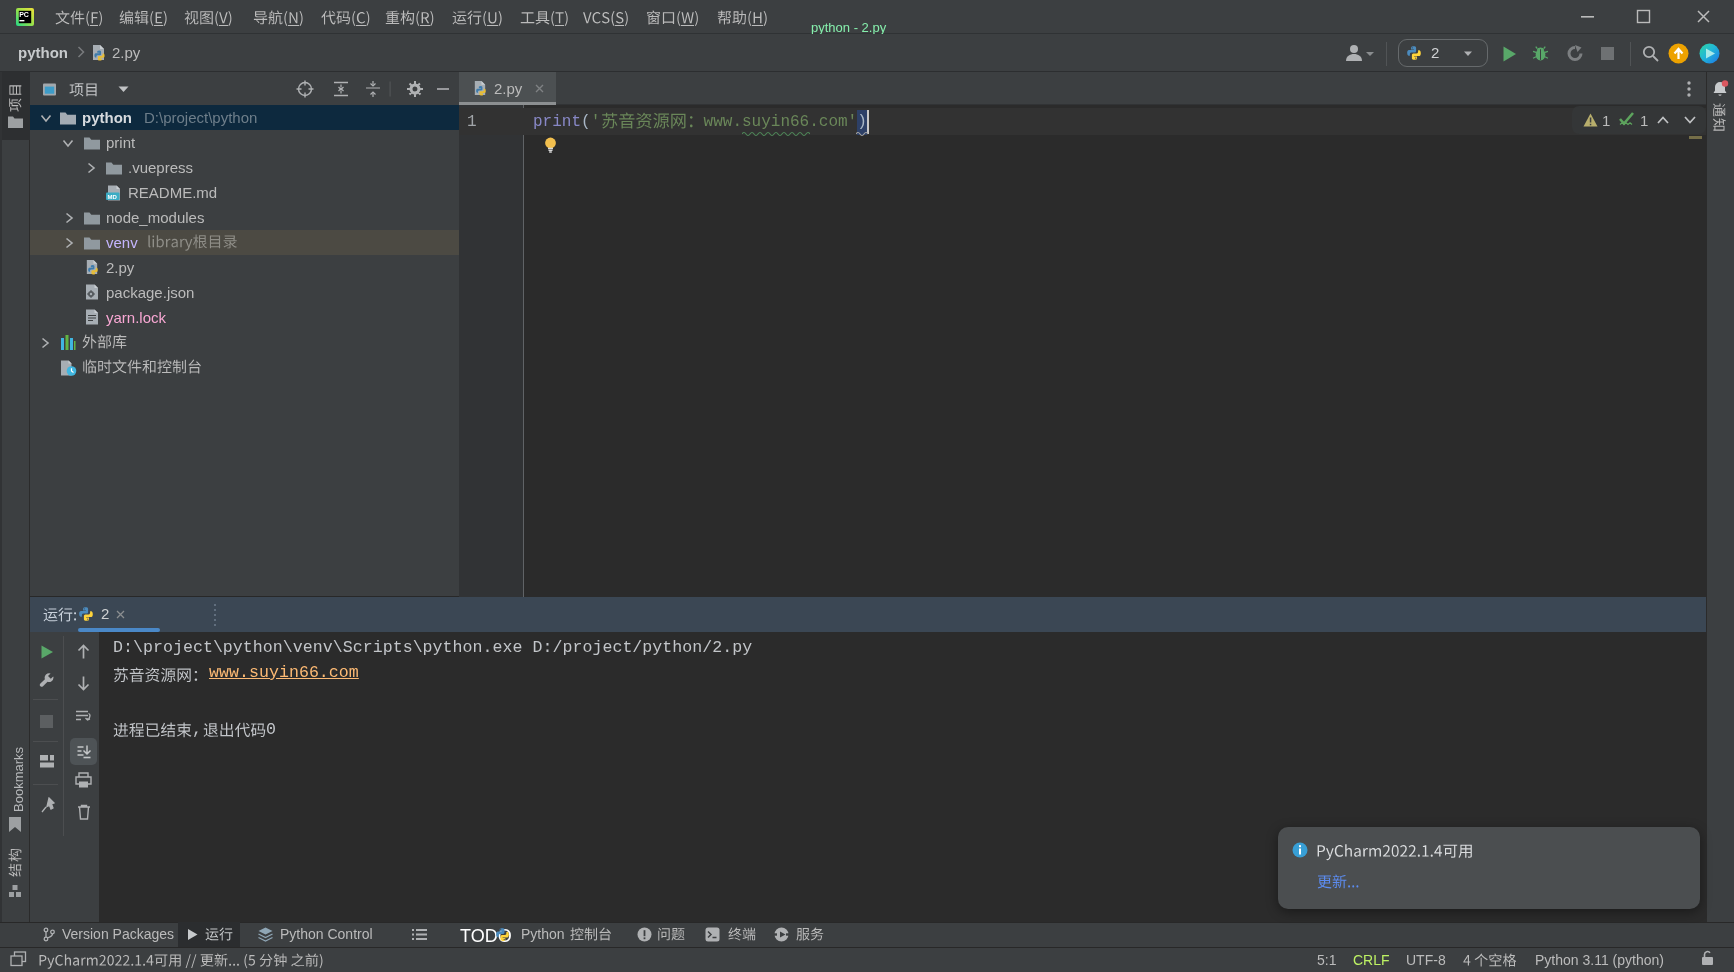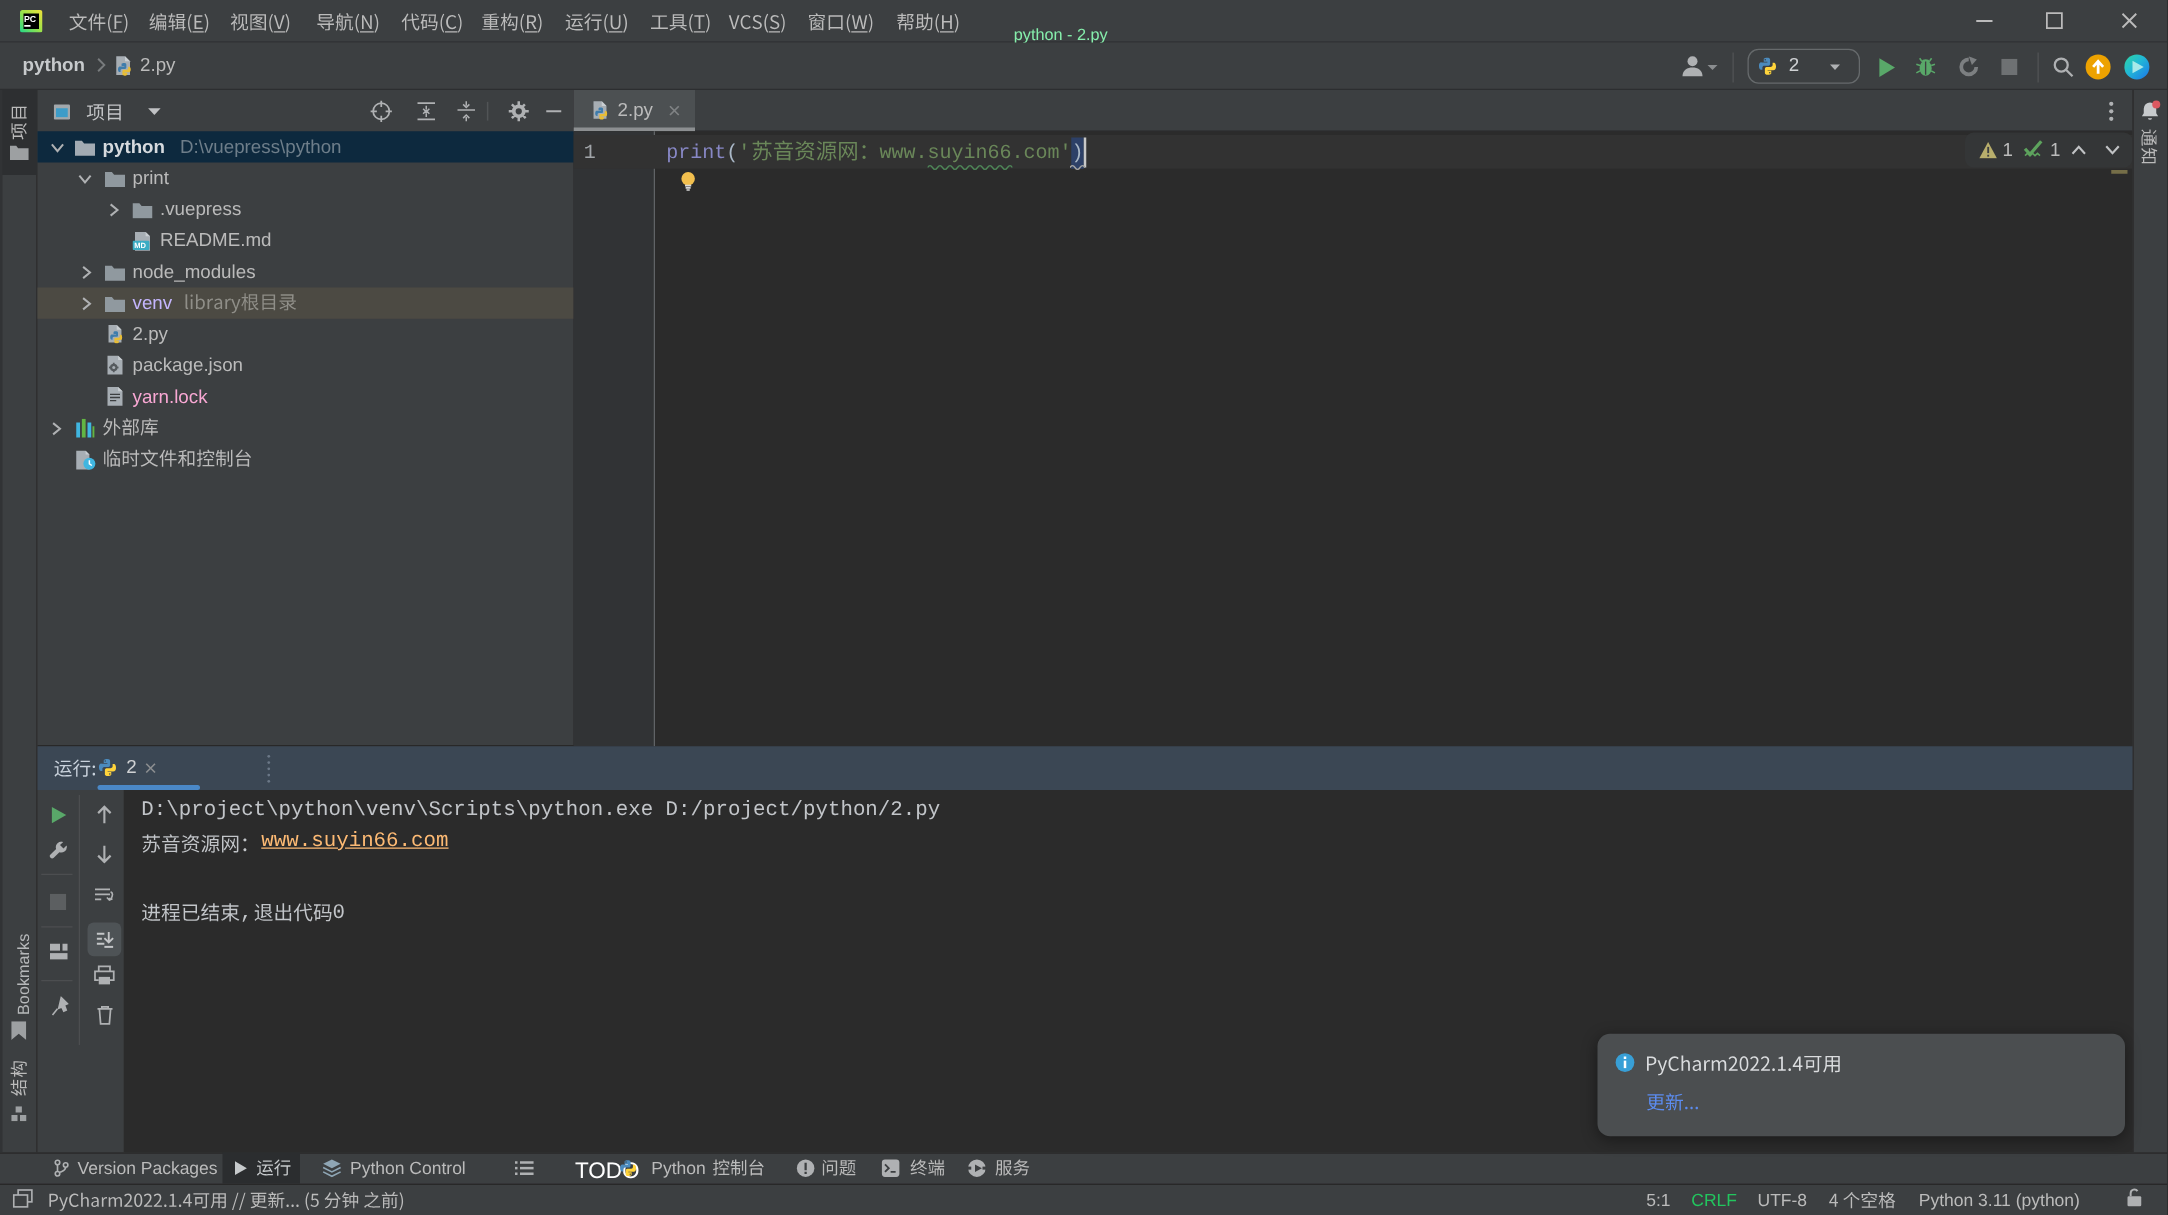--- a/index.html
+++ b/index.html
@@ -194,21 +194,21 @@
   </svg>
 <div class="abs" style="left:30px;top:105px;width:429px;height:25px;background:#0d293e"></div>
 <div class="abs" style="left:30px;top:230px;width:429px;height:25px;background:#4c4a43"></div>
 <svg style="left:40px;top:113px" width="12" height="10" viewBox="0 0 12 10">
     <path d="M1.5 2.5 L6 8 L10.5 2.5" stroke="#afb1b3" stroke-width="1.6" fill="none"></path>
   </svg>
 <svg style="left:60px;top:111px" width="16" height="14" viewBox="0 0 16 14">
     <path d="M0 1.5 h5.5 l1.8 2.2 H16 V13.5 H0 z" fill="#a3abb3"></path>
   </svg>
 <div class="t" style="left:82px;top:109px;font-size:15px;font-weight:bold;color:#d6dade">python</div>
-<div class="t" style="left:144px;top:109px;font-size:15px;color:#6e7e8a">D:\vuepress\python</div>
+<div class="t" style="left:144px;top:109px;font-size:15px;color:#6e7e8a">D:\project\python</div>
 <svg style="left:62px;top:138px" width="12" height="10" viewBox="0 0 12 10">
     <path d="M1.5 2.5 L6 8 L10.5 2.5" stroke="#afb1b3" stroke-width="1.6" fill="none"></path>
   </svg>
 <svg style="left:84px;top:136px" width="16" height="14" viewBox="0 0 16 14">
     <path d="M0 1.5 h5.5 l1.8 2.2 H16 V13.5 H0 z" fill="#90999f"></path>
   </svg>
 <div class="t" style="left:106px;top:134px;font-size:15px;color:#bbbbbb">print</div>
 <svg style="left:86px;top:162px" width="10" height="12" viewBox="0 0 10 12">
     <path d="M2.5 1.5 L8 6 L2.5 10.5" stroke="#afb1b3" stroke-width="1.6" fill="none"></path>
   </svg>
@@ -513,21 +513,21 @@
   </svg>
 <div class="abs" style="left:0;top:947px;width:1734px;height:25px;background:#3c3f41;border-top:1px solid #282828"></div>
 <svg style="left:10px;top:951px" width="17" height="16" viewBox="0 0 17 16">
 <rect x="4.5" y="1" width="11" height="9.5" stroke="#afb1b3" fill="none" stroke-width="1.3"></rect>
 <rect x="1" y="5" width="11" height="9.5" fill="#3c3f41" stroke="#afb1b3" stroke-width="1.3"></rect>
   </svg>
 <svg width="285.9" height="14.2" viewBox="0 -12.5 285.9 14.2" style="position:absolute;left:38.0px;top:952.5px;overflow:visible">
     <path d="M1.4 0H2.7V-4.1H4.5C6.7 -4.1 8.3 -5.2 8.3 -7.4C8.3 -9.6 6.7 -10.4 4.4 -10.4H1.4ZM2.7 -5.2V-9.3H4.2C6.1 -9.3 7 -8.9 7 -7.4C7 -5.9 6.1 -5.2 4.3 -5.2Z M10.4 3.3C12 3.3 12.8 2.2 13.3 0.7L16.2 -7.7H14.9L13.5 -3.4C13.3 -2.7 13.1 -2 12.9 -1.2H12.9C12.6 -2 12.3 -2.8 12.1 -3.4L10.5 -7.7H9.2L12.3 0L12.1 0.6C11.8 1.5 11.2 2.3 10.4 2.3C10.2 2.3 9.9 2.2 9.8 2.1L9.5 3.2C9.8 3.3 10.1 3.3 10.4 3.3Z M21.7 0.2C23.1 0.2 24.1 -0.4 24.9 -1.3L24.2 -2.1C23.5 -1.4 22.8 -1 21.8 -1C19.8 -1 18.6 -2.6 18.6 -5.2C18.6 -7.8 19.9 -9.4 21.8 -9.4C22.7 -9.4 23.4 -9 24 -8.5L24.7 -9.3C24.1 -10 23.1 -10.6 21.8 -10.6C19.2 -10.6 17.2 -8.6 17.2 -5.2C17.2 -1.8 19.1 0.2 21.7 0.2Z M26.8 0H28.1V-5.6C28.8 -6.4 29.4 -6.8 30.2 -6.8C31.2 -6.8 31.6 -6.2 31.6 -4.7V0H32.9V-4.9C32.9 -6.8 32.2 -7.9 30.6 -7.9C29.5 -7.9 28.7 -7.3 28 -6.6L28.1 -8.2V-11.3H26.8Z M37.1 0.2C38.1 0.2 39 -0.3 39.7 -0.9H39.7L39.9 0H40.9V-4.7C40.9 -6.7 40.1 -7.9 38.3 -7.9C37 -7.9 35.9 -7.4 35.2 -6.9L35.7 -6C36.3 -6.4 37.1 -6.8 38 -6.8C39.3 -6.8 39.6 -5.9 39.6 -4.9C36.4 -4.5 34.9 -3.7 34.9 -2C34.9 -0.6 35.9 0.2 37.1 0.2ZM37.5 -0.9C36.7 -0.9 36.2 -1.2 36.2 -2.1C36.2 -3.1 37 -3.7 39.6 -4V-1.9C38.9 -1.2 38.3 -0.9 37.5 -0.9Z M43.4 0H44.7V-5C45.2 -6.3 46 -6.7 46.6 -6.7C46.9 -6.7 47.1 -6.7 47.4 -6.6L47.6 -7.7C47.4 -7.9 47.1 -7.9 46.8 -7.9C45.9 -7.9 45.1 -7.3 44.6 -6.3H44.6L44.4 -7.7H43.4Z M48.9 0H50.2V-5.6C50.9 -6.4 51.5 -6.8 52.1 -6.8C53.1 -6.8 53.5 -6.2 53.5 -4.7V0H54.8V-5.6C55.6 -6.4 56.2 -6.8 56.8 -6.8C57.8 -6.8 58.2 -6.2 58.2 -4.7V0H59.5V-4.9C59.5 -6.8 58.8 -7.9 57.2 -7.9C56.2 -7.9 55.4 -7.3 54.6 -6.4C54.3 -7.3 53.7 -7.9 52.5 -7.9C51.6 -7.9 50.8 -7.3 50.1 -6.6H50.1L49.9 -7.7H48.9Z M61.3 0H67.9V-1.1H65C64.5 -1.1 63.8 -1.1 63.3 -1C65.7 -3.3 67.4 -5.5 67.4 -7.5C67.4 -9.4 66.2 -10.6 64.4 -10.6C63 -10.6 62.1 -10 61.3 -9.1L62 -8.3C62.6 -9 63.3 -9.5 64.2 -9.5C65.5 -9.5 66.1 -8.7 66.1 -7.5C66.1 -5.7 64.6 -3.6 61.3 -0.8Z M72.5 0.2C74.5 0.2 75.8 -1.6 75.8 -5.2C75.8 -8.8 74.5 -10.6 72.5 -10.6C70.6 -10.6 69.3 -8.8 69.3 -5.2C69.3 -1.6 70.6 0.2 72.5 0.2ZM72.5 -0.9C71.4 -0.9 70.6 -2.2 70.6 -5.2C70.6 -8.3 71.4 -9.6 72.5 -9.6C73.7 -9.6 74.5 -8.3 74.5 -5.2C74.5 -2.2 73.7 -0.9 72.5 -0.9Z M77.1 0H83.7V-1.1H80.8C80.2 -1.1 79.6 -1.1 79.1 -1C81.5 -3.3 83.2 -5.5 83.2 -7.5C83.2 -9.4 82 -10.6 80.1 -10.6C78.8 -10.6 77.9 -10 77 -9.1L77.8 -8.3C78.4 -9 79.1 -9.5 80 -9.5C81.3 -9.5 81.9 -8.7 81.9 -7.5C81.9 -5.7 80.4 -3.6 77.1 -0.8Z M85 0H91.5V-1.1H88.7C88.1 -1.1 87.5 -1.1 86.9 -1C89.4 -3.3 91 -5.5 91 -7.5C91 -9.4 89.9 -10.6 88 -10.6C86.7 -10.6 85.8 -10 84.9 -9.1L85.7 -8.3C86.3 -9 87 -9.5 87.8 -9.5C89.1 -9.5 89.8 -8.7 89.8 -7.5C89.8 -5.7 88.3 -3.6 85 -0.8Z M94.2 0.2C94.7 0.2 95.2 -0.2 95.2 -0.8C95.2 -1.4 94.7 -1.8 94.2 -1.8C93.7 -1.8 93.3 -1.4 93.3 -0.8C93.3 -0.2 93.7 0.2 94.2 0.2Z M97.4 0H103.1V-1.1H101.1V-10.4H100.1C99.5 -10.1 98.8 -9.8 97.9 -9.7V-8.8H99.8V-1.1H97.4Z M106 0.2C106.6 0.2 107 -0.2 107 -0.8C107 -1.4 106.6 -1.8 106 -1.8C105.5 -1.8 105.1 -1.4 105.1 -0.8C105.1 -0.2 105.5 0.2 106 0.2Z M112.8 0H114.1V-2.9H115.5V-3.9H114.1V-10.4H112.6L108.3 -3.7V-2.9H112.8ZM112.8 -3.9H109.7L112 -7.5C112.3 -8 112.6 -8.5 112.9 -9H112.9C112.9 -8.5 112.8 -7.6 112.8 -7.1Z M116.7 -10.9V-9.9H126.5V-0.4C126.5 -0.1 126.4 -0 126.1 0C125.8 0 124.6 0 123.5 -0C123.6 0.3 123.8 0.8 123.9 1.1C125.3 1.1 126.3 1.1 126.9 0.9C127.4 0.7 127.6 0.4 127.6 -0.4V-9.9H129.4V-10.9ZM119.2 -6.7H122.9V-3.5H119.2ZM118.1 -7.8V-1.3H119.2V-2.5H124V-7.8Z M132.3 -10.9V-5.8C132.3 -3.8 132.1 -1.3 130.6 0.5C130.8 0.6 131.2 1 131.4 1.2C132.5 0 133 -1.6 133.2 -3.2H136.7V1H137.8V-3.2H141.6V-0.3C141.6 -0.1 141.5 0 141.3 0C141 0.1 140 0.1 139 0C139.2 0.3 139.3 0.8 139.4 1.1C140.7 1.1 141.6 1.1 142 0.9C142.5 0.7 142.7 0.4 142.7 -0.3V-10.9ZM133.3 -9.9H136.7V-7.6H133.3ZM141.6 -9.9V-7.6H137.8V-9.9ZM133.3 -6.6H136.7V-4.2H133.3C133.3 -4.8 133.3 -5.3 133.3 -5.8ZM141.6 -6.6V-4.2H137.8V-6.6Z M147.6 2.5H148.6L152.8 -11.3H151.9Z M153.2 2.5H154.2L158.4 -11.3H157.5Z M165.4 -3.4 164.5 -3C164.9 -2.2 165.5 -1.5 166.2 -1C165.4 -0.5 164.2 -0.1 162.5 0.2C162.7 0.5 163 0.9 163.1 1.2C164.9 0.8 166.3 0.2 167.2 -0.4C169.2 0.6 171.8 1 175.1 1.1C175.2 0.7 175.4 0.3 175.6 0C172.4 -0 169.9 -0.3 168.1 -1.1C168.8 -1.8 169.2 -2.6 169.4 -3.5H174.2V-9H169.5V-10.2H175.1V-11.2H162.7V-10.2H168.4V-9H164V-3.5H168.3C168.1 -2.8 167.8 -2.2 167.1 -1.6C166.4 -2.1 165.8 -2.6 165.4 -3.4ZM165 -5.8H168.4V-5.3C168.4 -5 168.4 -4.7 168.4 -4.4H165ZM169.5 -4.4C169.5 -4.7 169.5 -5 169.5 -5.3V-5.8H173.1V-4.4ZM165 -8.1H168.4V-6.7H165ZM169.5 -8.1H173.1V-6.7H169.5Z M181.1 -3C181.5 -2.3 182 -1.3 182.3 -0.7L183 -1.2C182.8 -1.8 182.3 -2.7 181.8 -3.4ZM177.9 -3.3C177.6 -2.5 177.2 -1.6 176.6 -1C176.8 -0.8 177.2 -0.6 177.3 -0.4C177.9 -1.1 178.5 -2.1 178.8 -3.1ZM183.8 -10.6V-5.7C183.8 -3.8 183.7 -1.3 182.5 0.4C182.8 0.5 183.2 0.8 183.4 1C184.7 -0.8 184.8 -3.6 184.8 -5.7V-6.1H187V1.1H188V-6.1H189.6V-7.1H184.8V-9.9C186.3 -10.1 188 -10.5 189.2 -10.9L188.3 -11.7C187.3 -11.2 185.4 -10.8 183.8 -10.6ZM179 -11.7C179.3 -11.3 179.5 -10.9 179.7 -10.4H176.9V-9.5H183.1V-10.4H180.8C180.6 -10.9 180.3 -11.5 180 -12ZM181.3 -9.5C181.2 -8.8 180.9 -7.9 180.6 -7.2H176.6V-6.3H179.6V-4.8H176.7V-3.9H179.6V-0.3C179.6 -0.1 179.5 -0.1 179.4 -0.1C179.2 -0.1 178.8 -0.1 178.3 -0.1C178.4 0.2 178.6 0.6 178.6 0.8C179.3 0.8 179.8 0.8 180.1 0.7C180.4 0.5 180.5 0.3 180.5 -0.2V-3.9H183.2V-4.8H180.5V-6.3H183.4V-7.2H181.5C181.8 -7.8 182.1 -8.6 182.3 -9.3ZM177.8 -9.2C178.1 -8.6 178.3 -7.8 178.3 -7.2L179.3 -7.5C179.2 -8 178.9 -8.8 178.7 -9.4Z M192.2 0.2C192.7 0.2 193.1 -0.2 193.1 -0.8C193.1 -1.4 192.7 -1.8 192.2 -1.8C191.6 -1.8 191.2 -1.4 191.2 -0.8C191.2 -0.2 191.6 0.2 192.2 0.2Z M196.1 0.2C196.6 0.2 197.1 -0.2 197.1 -0.8C197.1 -1.4 196.6 -1.8 196.1 -1.8C195.6 -1.8 195.2 -1.4 195.2 -0.8C195.2 -0.2 195.6 0.2 196.1 0.2Z M200.1 0.2C200.6 0.2 201 -0.2 201 -0.8C201 -1.4 200.6 -1.8 200.1 -1.8C199.5 -1.8 199.1 -1.4 199.1 -0.8C199.1 -0.2 199.5 0.2 200.1 0.2Z M208.6 2.8 209.4 2.4C208.2 0.4 207.6 -2 207.6 -4.4C207.6 -6.8 208.2 -9.2 209.4 -11.2L208.6 -11.6C207.3 -9.5 206.5 -7.2 206.5 -4.4C206.5 -1.6 207.3 0.7 208.6 2.8Z M213.7 0.2C215.5 0.2 217.1 -1.1 217.1 -3.4C217.1 -5.7 215.7 -6.7 214 -6.7C213.4 -6.7 212.9 -6.5 212.4 -6.3L212.7 -9.3H216.6V-10.4H211.6L211.2 -5.6L211.9 -5.1C212.5 -5.5 213 -5.7 213.7 -5.7C215 -5.7 215.8 -4.8 215.8 -3.4C215.8 -1.8 214.8 -0.9 213.6 -0.9C212.4 -0.9 211.6 -1.4 211.1 -2L210.4 -1.2C211.1 -0.5 212.1 0.2 213.7 0.2Z M230.6 -11.7 229.7 -11.3C230.7 -9.2 232.4 -6.9 233.9 -5.6C234.1 -5.9 234.5 -6.3 234.7 -6.5C233.2 -7.6 231.5 -9.8 230.6 -11.7ZM225.7 -11.6C224.9 -9.5 223.4 -7.5 221.7 -6.3C222 -6.1 222.4 -5.7 222.6 -5.5C223 -5.8 223.4 -6.1 223.7 -6.5V-5.5H226.5C226.1 -3.1 225.4 -0.8 222 0.3C222.2 0.5 222.5 0.9 222.7 1.2C226.3 -0.1 227.2 -2.7 227.6 -5.5H231.5C231.3 -2 231.1 -0.6 230.7 -0.2C230.6 -0.1 230.4 -0 230.1 -0C229.8 -0 228.9 -0 228 -0.1C228.2 0.2 228.3 0.6 228.4 1C229.2 1 230.1 1 230.6 1C231.1 0.9 231.4 0.8 231.7 0.5C232.2 -0.1 232.4 -1.7 232.6 -6C232.6 -6.2 232.6 -6.6 232.6 -6.6H223.8C225 -7.9 226.1 -9.5 226.8 -11.3Z M244.6 -7.9V-4.5H242.6V-7.9ZM245.6 -7.9H247.6V-4.5H245.6ZM244.6 -11.9V-8.9H241.6V-2.6H242.6V-3.5H244.6V1.2H245.6V-3.5H247.6V-2.7H248.6V-8.9H245.6V-11.9ZM237.8 -11.9C237.4 -10.6 236.6 -9.3 235.8 -8.4C236 -8.2 236.2 -7.7 236.3 -7.5C236.8 -8 237.3 -8.6 237.7 -9.3H241.2V-10.3H238.3C238.5 -10.7 238.6 -11.2 238.8 -11.6ZM236.1 -4.9V-3.9H238.2V-1C238.2 -0.4 237.7 0.1 237.4 0.2C237.6 0.4 237.9 0.8 238 1C238.2 0.8 238.6 0.6 241.3 -0.8C241.3 -1.1 241.2 -1.5 241.1 -1.8L239.2 -0.8V-3.9H241.2V-4.9H239.2V-6.8H240.9V-7.8H236.9V-6.8H238.2V-4.9Z M256 -1.9C255.2 -1.9 254.3 -1.1 253.4 -0.1L254.2 0.9C254.8 -0 255.5 -0.9 256 -0.9C256.3 -0.9 256.7 -0.4 257.3 -0C258.3 0.6 259.4 0.7 261.1 0.7C262.5 0.7 265 0.7 266 0.6C266 0.3 266.2 -0.3 266.3 -0.6C265 -0.4 262.8 -0.3 261.2 -0.3C259.6 -0.3 258.4 -0.4 257.5 -1L257.1 -1.2C260.1 -3.1 263.3 -6 265 -8.6L264.2 -9.2L264 -9.1H254.1V-8.1H263.2C261.6 -5.9 258.7 -3.4 256.2 -1.9ZM258.6 -11.5C259.1 -10.8 259.8 -9.7 260 -9.1L261.1 -9.7C260.7 -10.3 260.1 -11.3 259.5 -12Z M275.4 -7.3V-1.5H276.4V-7.3ZM278.3 -7.7V-0.2C278.3 0 278.2 0.1 278 0.1C277.8 0.1 277 0.1 276.1 0.1C276.3 0.3 276.5 0.8 276.5 1.1C277.6 1.1 278.3 1.1 278.8 0.9C279.2 0.7 279.4 0.4 279.4 -0.2V-7.7ZM277.1 -12C276.8 -11.3 276.3 -10.4 275.8 -9.7H271.5L272.2 -9.9C272 -10.5 271.3 -11.3 270.8 -11.9L269.8 -11.6C270.3 -11 270.9 -10.2 271.1 -9.7H267.6V-8.7H280.3V-9.7H277C277.4 -10.3 277.9 -11 278.3 -11.6ZM272.7 -4.3V-2.8H269.5V-4.3ZM272.7 -5.1H269.5V-6.5H272.7ZM268.5 -7.4V1.1H269.5V-2H272.7V-0.1C272.7 0.1 272.6 0.1 272.4 0.1C272.2 0.2 271.6 0.2 270.9 0.1C271 0.4 271.1 0.8 271.2 1.1C272.2 1.1 272.8 1.1 273.2 0.9C273.6 0.7 273.7 0.5 273.7 -0.1V-7.4Z M282.5 2.8C283.8 0.7 284.6 -1.6 284.6 -4.4C284.6 -7.2 283.8 -9.5 282.5 -11.6L281.7 -11.2C282.9 -9.2 283.5 -6.8 283.5 -4.4C283.5 -2 282.9 0.4 281.7 2.4Z" fill="#bbbbbb"></path>
   </svg>
 <div class="t" style="left:1317px;top:952px;font-size:14px;color:#bbbbbb">5:1</div>
-<div class="t" style="left:1353px;top:952px;font-size:14px;color:#22c55e">CRLF</div>
+<div class="t" style="left:1353px;top:952px;font-size:14px;color:#bef264">CRLF</div>
 <div class="t" style="left:1406px;top:952px;font-size:14px;color:#bbbbbb">UTF-8</div>
 <svg width="53.7" height="14.2" viewBox="0 -12.5 53.7 14.2" style="position:absolute;left:1463.0px;top:952.5px;overflow:visible">
     <path d="M4.8 0H6V-2.9H7.4V-3.9H6V-10.4H4.6L0.3 -3.7V-2.9H4.8ZM4.8 -3.9H1.6L4 -7.5C4.3 -8 4.6 -8.5 4.8 -9H4.9C4.9 -8.5 4.8 -7.6 4.8 -7.1Z M17.6 -7.8V1.1H18.7V-7.8ZM18.2 -11.9C16.8 -9.6 14.2 -7.5 11.6 -6.3C11.9 -6.1 12.2 -5.7 12.4 -5.4C14.5 -6.4 16.6 -8.1 18.2 -10C20.1 -7.8 21.9 -6.4 24 -5.3C24.2 -5.7 24.5 -6.1 24.8 -6.3C22.6 -7.4 20.6 -8.7 18.8 -10.9L19.2 -11.5Z M33.3 -7.6C34.7 -6.9 36.7 -5.8 37.6 -5.1L38.3 -5.9C37.3 -6.6 35.3 -7.6 33.9 -8.3ZM30.7 -8.4C29.6 -7.4 28.1 -6.5 26.5 -5.9L27.1 -4.9C28.8 -5.7 30.3 -6.7 31.5 -7.7ZM26.4 -0.3V0.7H38.4V-0.3H32.9V-3.9H37V-4.9H27.8V-3.9H31.8V-0.3ZM31.3 -11.7C31.5 -11.2 31.8 -10.7 32 -10.2H26.3V-7H27.4V-9.2H37.3V-7.3H38.4V-10.2H33.3C33.1 -10.7 32.7 -11.5 32.4 -12Z M47.6 -9.5H50.7C50.3 -8.6 49.7 -7.8 49 -7C48.4 -7.7 47.8 -8.5 47.5 -9.2ZM42.3 -11.9V-8.9H40.2V-7.9H42.2C41.8 -5.9 40.8 -3.7 39.9 -2.5C40 -2.2 40.3 -1.8 40.4 -1.5C41.1 -2.5 41.8 -4 42.3 -5.6V1.1H43.3V-6C43.8 -5.4 44.3 -4.6 44.5 -4.2L45.1 -5.1C44.9 -5.4 43.7 -6.8 43.3 -7.3V-7.9H45L44.6 -7.6C44.9 -7.4 45.3 -7.1 45.5 -6.9C45.9 -7.3 46.4 -7.8 46.9 -8.4C47.2 -7.7 47.7 -7 48.4 -6.4C47.1 -5.4 45.7 -4.6 44.3 -4.1C44.5 -3.9 44.8 -3.5 44.9 -3.3C45.3 -3.4 45.7 -3.5 46 -3.7V1.2H47V0.5H51V1.1H52V-3.8L52.7 -3.6C52.8 -3.8 53.1 -4.3 53.3 -4.5C51.9 -4.9 50.7 -5.6 49.8 -6.4C50.8 -7.4 51.6 -8.7 52.1 -10.1L51.4 -10.4L51.2 -10.4H48.2C48.4 -10.8 48.6 -11.2 48.7 -11.7L47.7 -11.9C47.2 -10.5 46.2 -9.1 45.2 -8.1V-8.9H43.3V-11.9ZM47 -0.4V-3.2H51V-0.4ZM46.7 -4.1C47.6 -4.5 48.3 -5.1 49.1 -5.7C49.8 -5.1 50.6 -4.5 51.5 -4.1Z" fill="#bbbbbb"></path>
   </svg>
 <div class="t" style="left:1535px;top:952px;font-size:14px;color:#bbbbbb">Python 3.11 (python)</div>
 <svg style="left:1700px;top:950px" width="15" height="17" viewBox="0 0 15 17">
 <rect x="2" y="7" width="11" height="8" rx="1" fill="#afb1b3"></rect>
 <path d="M4.5 7 V4.5 a3 3 0 0 1 5.5-1.6" stroke="#afb1b3" stroke-width="1.6" fill="none"></path>
   </svg>
 <div class="abs" style="left:1278px;top:827px;width:422px;height:82px;background:#4b4e50;border-radius:10px;box-shadow:0 3px 12px rgba(0,0,0,0.4)"></div>

